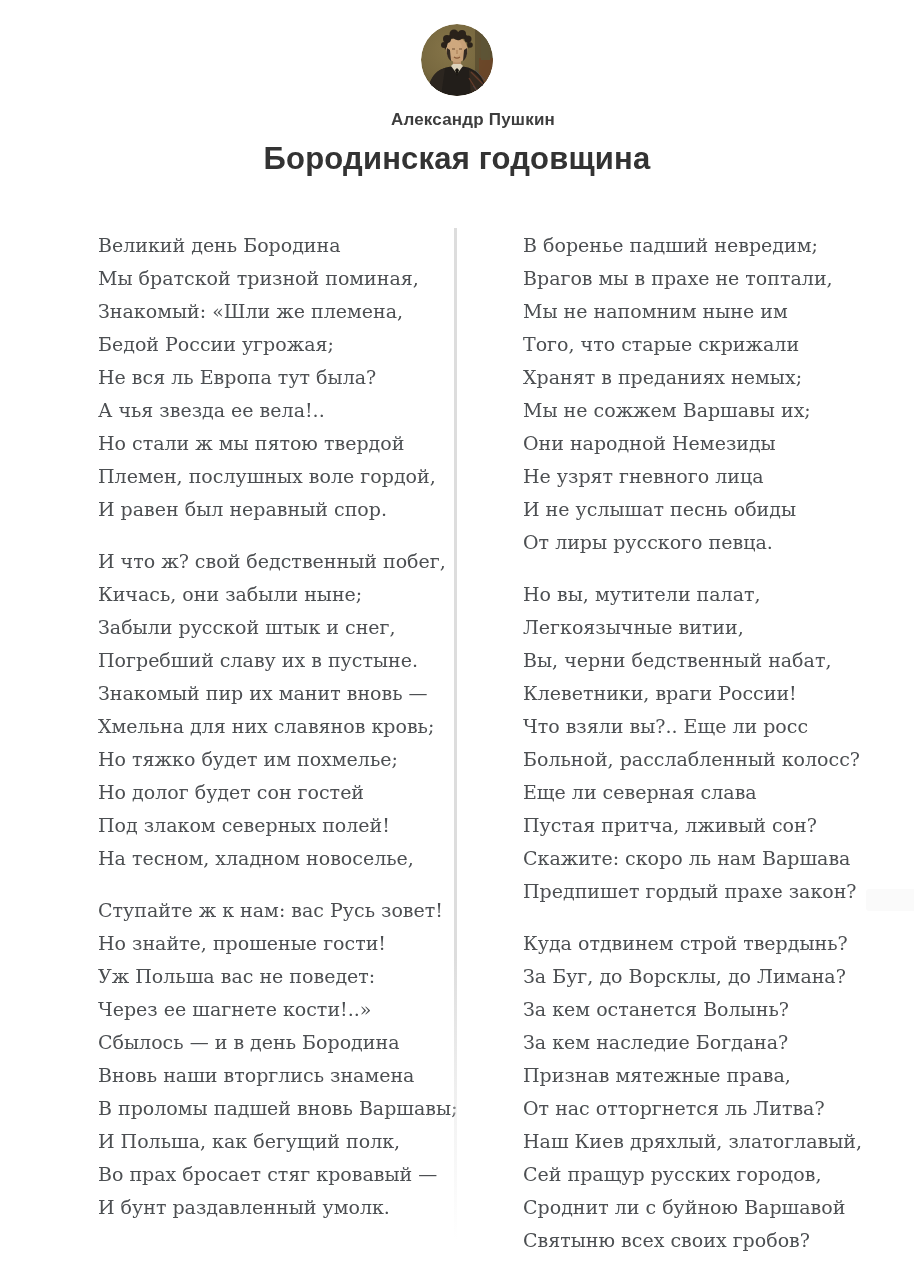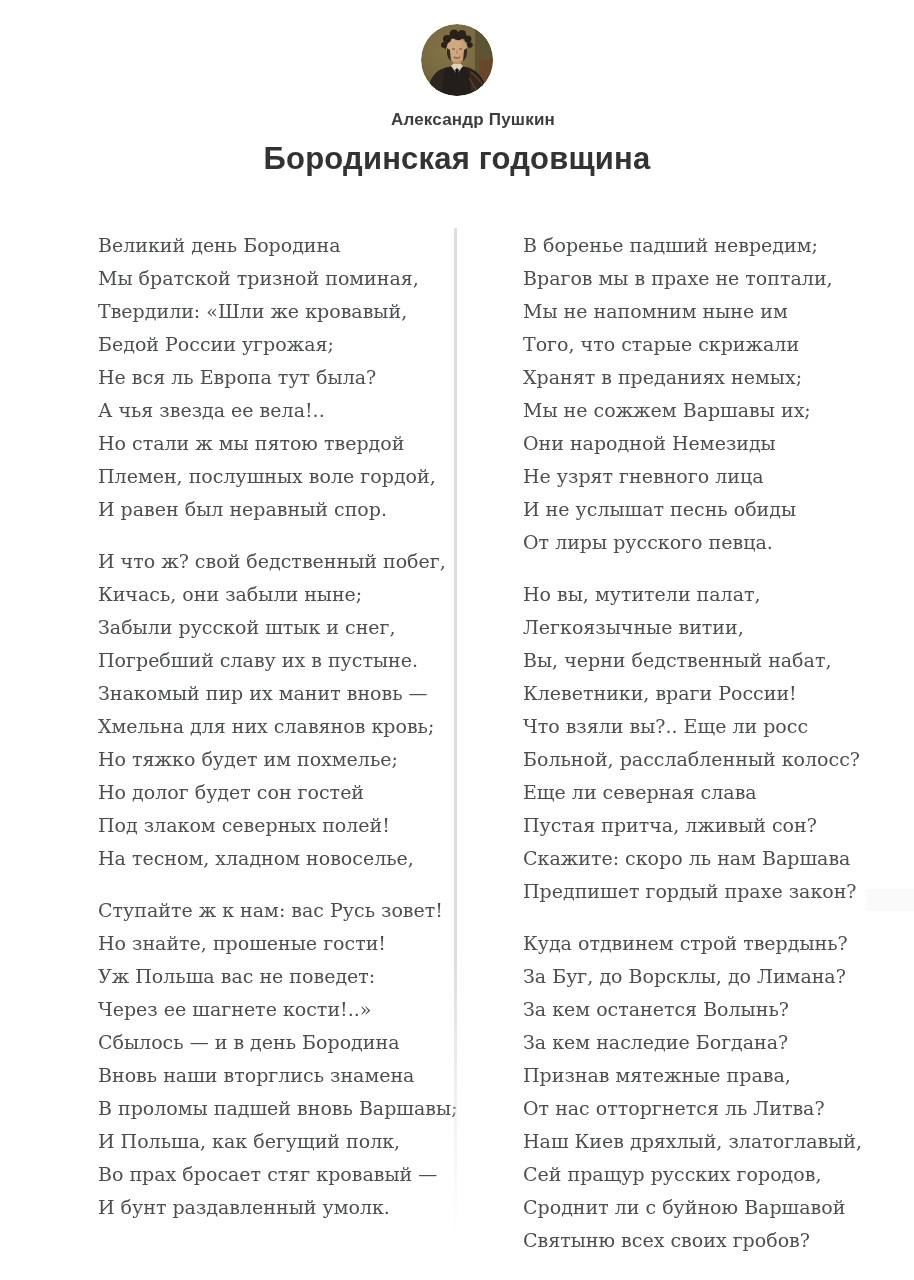--- a/index.html
+++ b/index.html
@@ -116,21 +116,21 @@
   </div>
 
   <div class="author-name">Александр Пушкин</div>
 
   <h1 class="poem-title" style="margin:0;text-align:center;">Бородинская годовщина</h1>
 
   <div class="poem-column left">
     <div class="stanza">
         <div class="poem-line">Великий день Бородина</div>
         <div class="poem-line">Мы братской тризной поминая,</div>
-        <div class="poem-line">Твердили: «Шли же кровавый,</div>
+        <div class="poem-line">Знакомый: «Шли же племена,</div>
         <div class="poem-line">Бедой России угрожая;</div>
         <div class="poem-line">Не вся ль Европа тут была?</div>
         <div class="poem-line">А чья звезда ее вела!..</div>
         <div class="poem-line">Но стали ж мы пятою твердой</div>
         <div class="poem-line">Племен, послушных воле гордой,</div>
         <div class="poem-line">И равен был неравный спор.</div>
       </div>
     <div class="stanza">
         <div class="poem-line">И что ж? свой бедственный побег,</div>
         <div class="poem-line">Кичась, они забыли ныне;</div>

